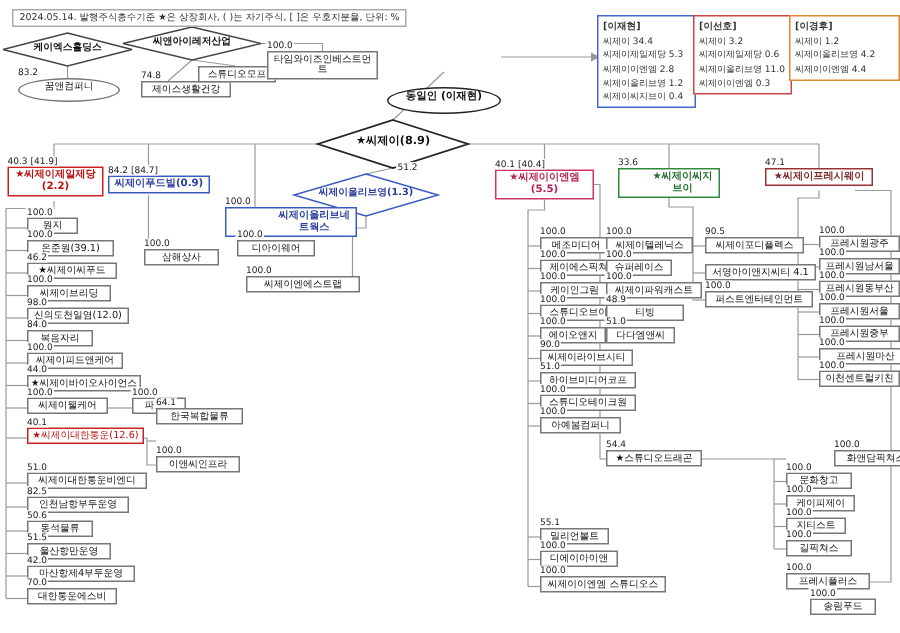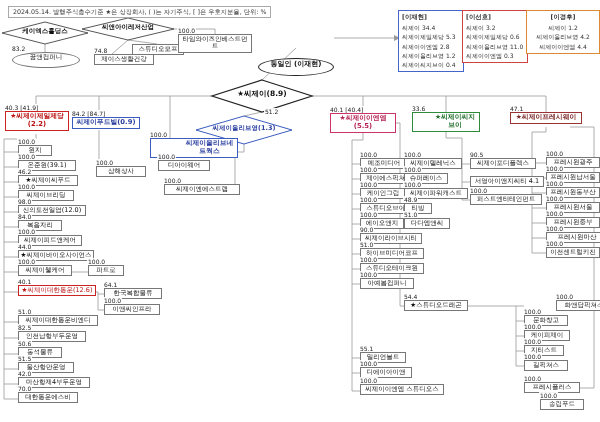--- a/index.html
+++ b/index.html
@@ -20,21 +20,21 @@
   .mag{border-color:#cc3366;color:#b52255;}
   .maroon{border-color:#993333;color:#7d2a2a;}
   .note{position:absolute;z-index:2;border:0.8px solid #aaa;background:#fff;color:#333;
         font-size:6.3px;line-height:1.3;padding:1px 4px;white-space:nowrap;}
   .ib{position:absolute;z-index:2;border:1px solid;background:#fff;font-size:6px;
       line-height:1.55;padding:2px 3px;color:#333;}
   .ib .t{font-weight:bold;font-size:6.4px;display:block;}
   .ib div{white-space:nowrap;}
   .ib1{border-color:#4466cc;}
   .ib2{border-color:#cc4444;}
-  .ib3{border-color:#dd8833;text-align:center;}
+  .ib3{border-color:#dd8833;}
 </style>
 </head>
 <body>
 
 <svg id="lines" width="600" height="422">
   <g stroke="#999" stroke-width="0.8" fill="none">
 
     <polyline points="45,44 45,52"></polyline>
       <polyline points="128,40 112,54"></polyline>
     <polyline points="128,40 157,44"></polyline>
@@ -177,21 +177,21 @@
 <div class="n" style="left:18px;top:160px;width:58px;"><span class="p">100.0</span><span>온준원(39.1)</span></div>
 <div class="n" style="left:18px;top:175px;width:60px;"><span class="p">46.2</span><span>★씨제이씨푸드</span></div>
 <div class="n" style="left:18px;top:190px;width:56px;"><span class="p">100.0</span><span>씨제이브리딩</span></div>
 <div class="n" style="left:18px;top:205px;width:68px;"><span class="p">98.0</span><span>신의도천일염(12.0)</span></div>
 <div class="n" style="left:18px;top:220px;width:44px;"><span class="p">84.0</span><span>복음자리</span></div>
 <div class="n" style="left:18px;top:235px;width:64px;"><span class="p">100.0</span><span>씨제이피드앤케어</span></div>
 <div class="n" style="left:18px;top:250px;width:76px;"><span class="p">44.0</span><span>★씨제이바이오사이언스</span></div>
 <div class="n" style="left:18px;top:265px;width:54px;"><span class="p">100.0</span><span>씨제이웰케어</span></div>
 <div class="n" style="left:88px;top:265px;width:36px;"><span class="p">100.0</span><span>파트로</span></div>
 <div class="n red" style="left:18px;top:285px;width:78px;"><span class="p">40.1</span><span>★씨제이대한통운(12.6)</span></div>
-<div class="n" style="left:104px;top:288px;width:58px;"><span class="p">64.1</span><span>한국복합물류</span></div>
+<div class="n" style="left:104px;top:272px;width:58px;"><span class="p">64.1</span><span>한국복합물류</span></div>
 <div class="n" style="left:104px;top:304px;width:56px;"><span class="p">100.0</span><span>이앤씨인프라</span></div>
 <div class="n" style="left:18px;top:315px;width:80px;"><span class="p">51.0</span><span>씨제이대한통운비엔디</span></div>
 <div class="n" style="left:18px;top:331px;width:68px;"><span class="p">82.5</span><span>인천남항부두운영</span></div>
 <div class="n" style="left:18px;top:347px;width:44px;"><span class="p">50.6</span><span>동석물류</span></div>
 <div class="n" style="left:18px;top:362px;width:56px;"><span class="p">51.5</span><span>울산항만운영</span></div>
 <div class="n" style="left:18px;top:377px;width:72px;"><span class="p">42.0</span><span>마산항제4부두운영</span></div>
 <div class="n" style="left:18px;top:392px;width:60px;"><span class="p">70.0</span><span>대한통운에스비</span></div>
 
 <div class="n" style="left:96px;top:166px;width:50px;"><span class="p">100.0</span><span>삼해상사</span></div>
 <div class="n" style="left:158px;top:160px;width:52px;"><span class="p">100.0</span><span>디아이웨어</span></div>
@@ -206,21 +206,21 @@
 <div class="n" style="left:360px;top:248px;width:64px;"><span class="p">51.0</span><span>하이브미디어코프</span></div>
 <div class="n" style="left:360px;top:263px;width:64px;"><span class="p">100.0</span><span>스튜디오테이크원</span></div>
 <div class="n" style="left:360px;top:278px;width:54px;"><span class="p">100.0</span><span>아예봄컴퍼니</span></div>
 <div class="n" style="left:360px;top:352px;width:46px;"><span class="p">55.1</span><span>밀리언볼트</span></div>
 <div class="n" style="left:360px;top:367px;width:52px;"><span class="p">100.0</span><span>디에이아이앤</span></div>
 <div class="n" style="left:360px;top:384px;width:84px;"><span class="p">100.0</span><span>씨제이이엔엠 스튜디오스</span></div>
 
 <div class="n" style="left:404px;top:158px;width:58px;"><span class="p">100.0</span><span>씨제이텔레닉스</span></div>
 <div class="n" style="left:404px;top:173px;width:44px;"><span class="p">100.0</span><span>슈퍼레이스</span></div>
 <div class="n" style="left:404px;top:188px;width:64px;"><span class="p">100.0</span><span>씨제이파워캐스트</span></div>
-<div class="n" style="left:404px;top:203px;width:28px;"><span class="p">48.9</span><span>티빙</span></div>
+<div class="n" style="left:404px;top:203px;width:52px;"><span class="p">48.9</span><span>티빙</span></div>
 <div class="n" style="left:404px;top:218px;width:46px;"><span class="p">51.0</span><span>다다엠앤씨</span></div>
 <div class="n" style="left:404px;top:300px;width:64px;"><span class="p">54.4</span><span>★스튜디오드래곤</span></div>
 <div class="n" style="left:524px;top:300px;width:56px;margin-left:32px;"><span class="p">100.0</span><span>화앤담픽쳐스</span></div>
 <div class="n" style="left:524px;top:315px;width:44px;"><span class="p">100.0</span><span>문화창고</span></div>
 <div class="n" style="left:524px;top:330px;width:46px;"><span class="p">100.0</span><span>케이피제이</span></div>
 <div class="n" style="left:524px;top:345px;width:40px;"><span class="p">100.0</span><span>지티스트</span></div>
 <div class="n" style="left:524px;top:360px;width:44px;"><span class="p">100.0</span><span>길픽쳐스</span></div>
 
 <div class="n" style="left:470px;top:158px;width:66px;"><span class="p">90.5</span><span>씨제이포디플렉스</span></div>
 <div class="n" style="left:470px;top:176px;width:74px;"><span>서영아이앤지씨티 4.1</span></div>

